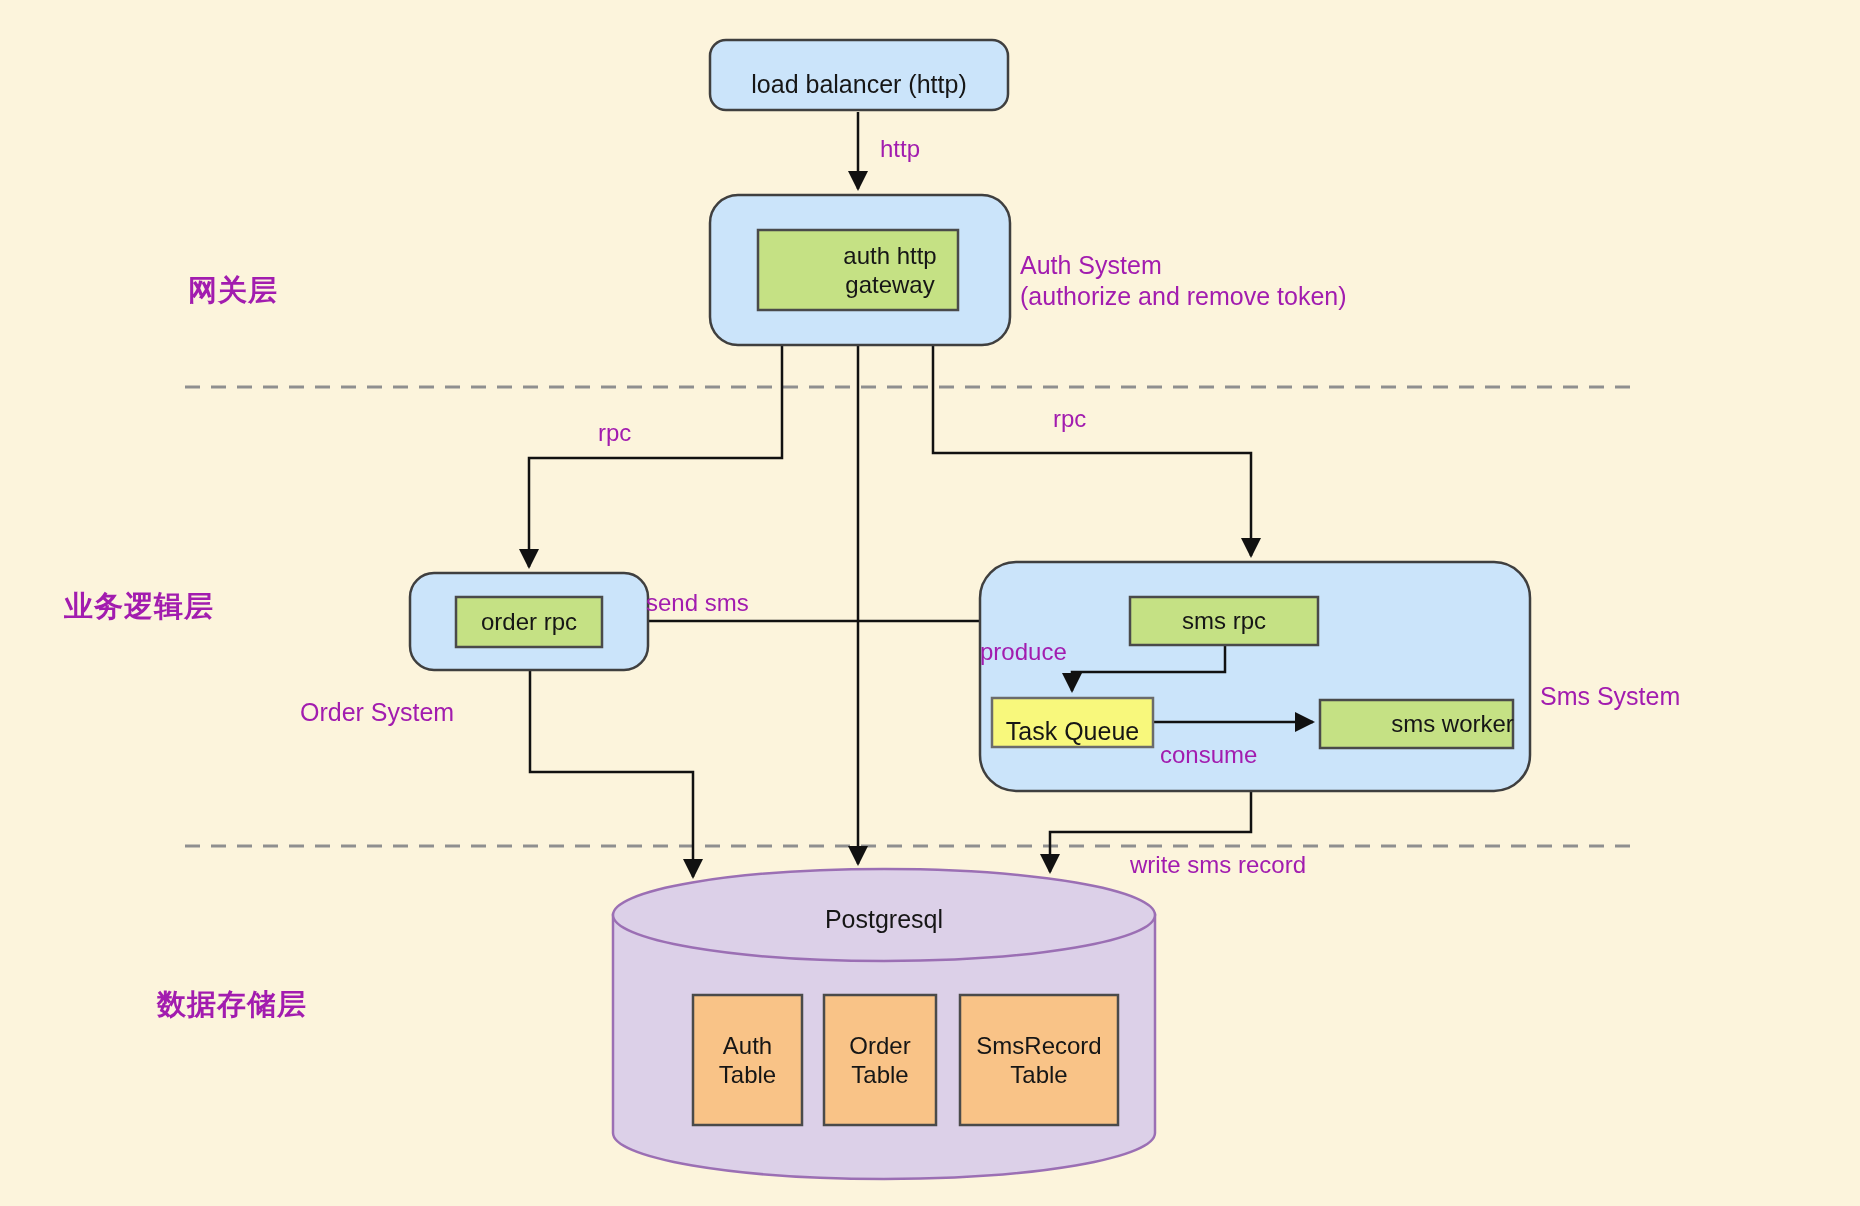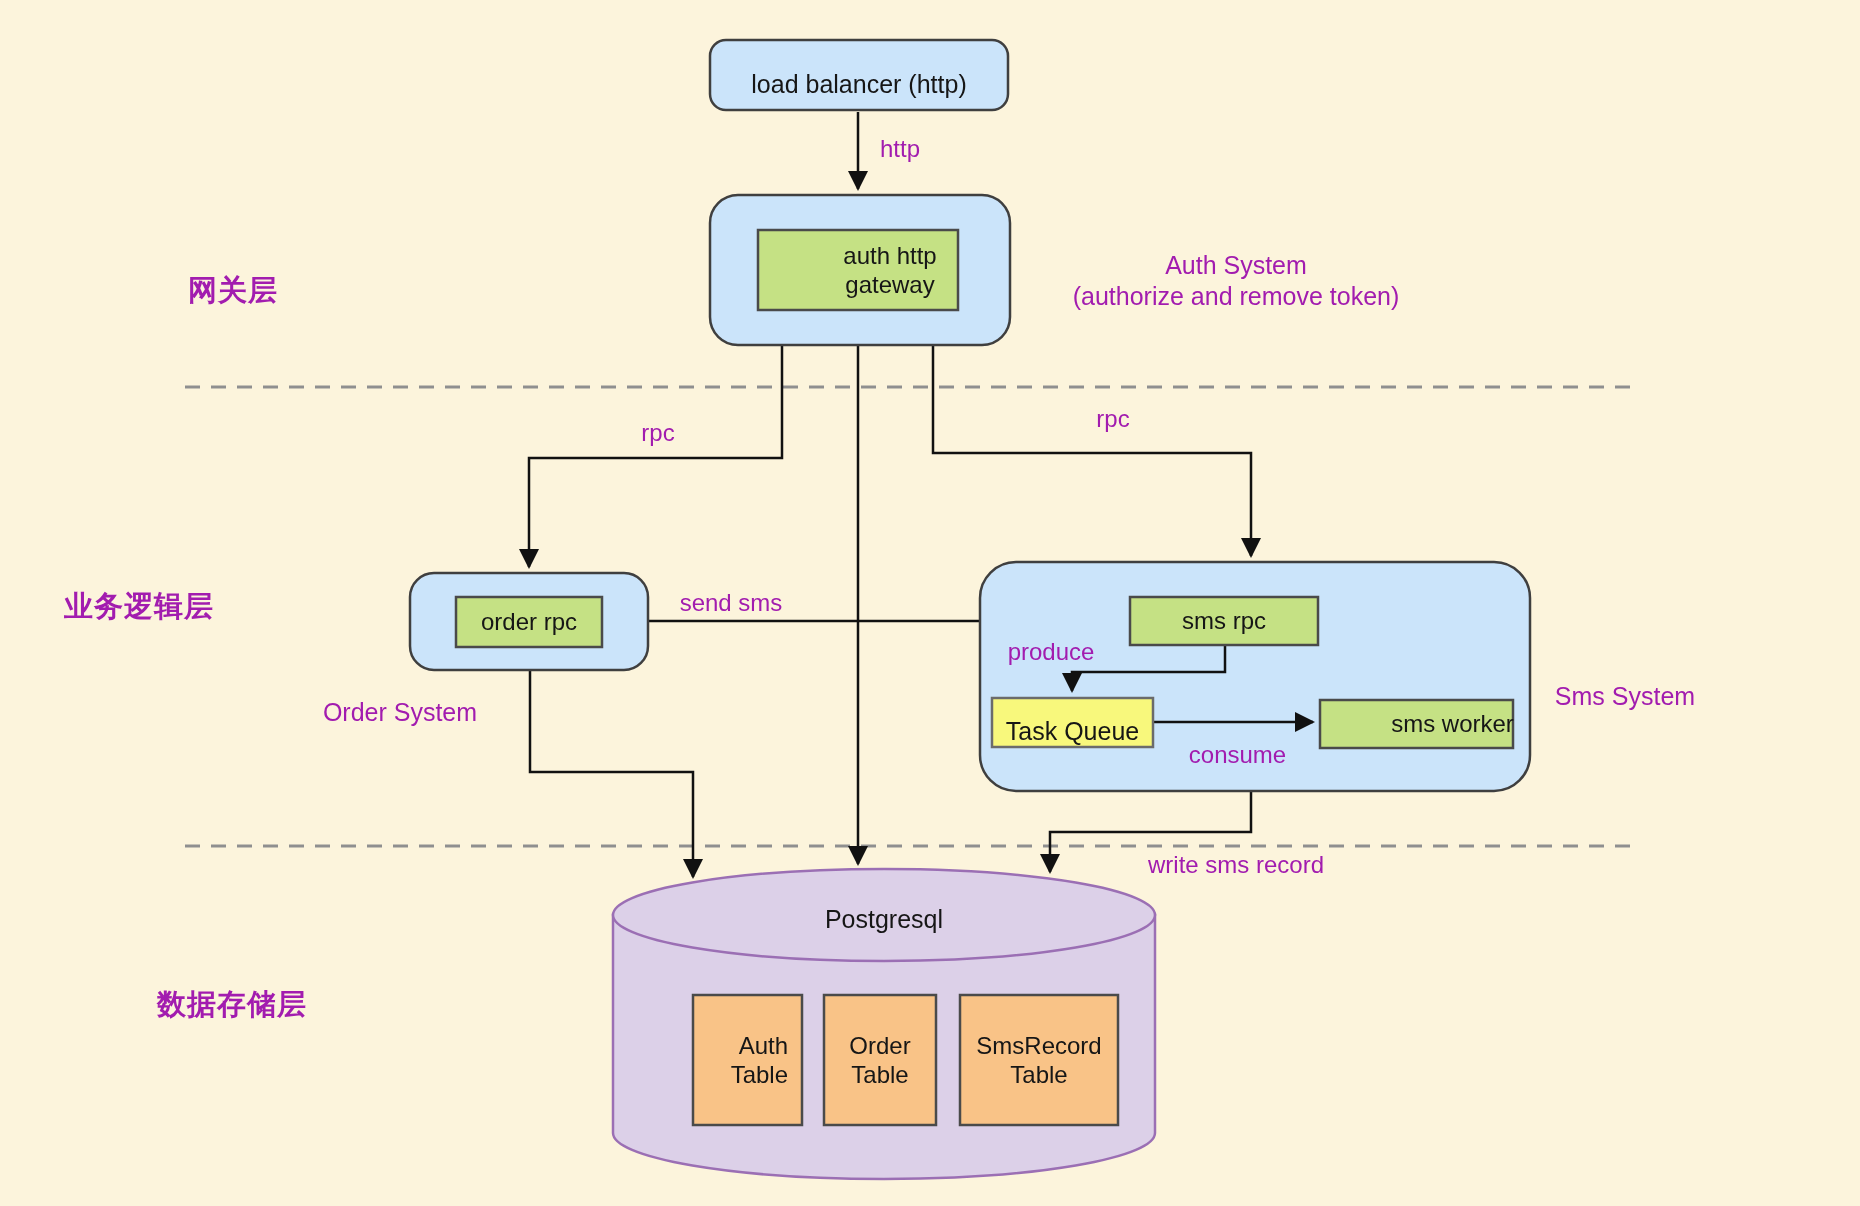--- a/index.html
+++ b/index.html
@@ -20,21 +20,21 @@
   }
   .node-lbl{
     position:absolute;
     display:flex;align-items:center;justify-content:center;
     text-align:center;
     color:#161616;
     font-size:24px;
     line-height:1.22;
     white-space:normal;
   }
-  .center{text-align:center;}
+  .center{}
   .cn{font-weight:700;font-size:29px;letter-spacing:1px;}
   .ann{font-size:25px;margin-top:9px;}
 </style>
 </head>
 <body>
 
 <div id="stage">
 
   <svg id="wires" viewBox="0 0 1860 1206" xmlns="http://www.w3.org/2000/svg">
     <defs>
@@ -82,21 +82,21 @@
   <div class="lbl cn" style="left:64px;top:588px;">业务逻辑层</div>
   <div class="lbl cn" style="left:157px;top:986px;">数据存储层</div>
 
   <div class="node-lbl ann" style="left:710px;top:40px;width:298px;height:70px;">load balancer (http)</div>
   <div class="node-lbl" style="left:790px;top:230px;width:200px;height:80px;padding:0 30px;box-sizing:border-box;">auth http gateway</div>
   <div class="node-lbl" style="left:456px;top:597px;width:146px;height:50px;">order rpc</div>
   <div class="node-lbl" style="left:1130px;top:597px;width:188px;height:48px;border-radius:14px;">sms rpc</div>
   <div class="node-lbl ann" style="left:992px;top:698px;width:161px;height:49px;">Task Queue</div>
   <div class="node-lbl" style="left:1320px;top:700px;width:193px;height:48px;padding-left:36px;">sms worker</div>
   <div class="node-lbl ann" style="left:684px;top:893px;width:400px;height:34px;text-align:right;">Postgresql</div>
-  <div class="node-lbl" style="left:693px;top:995px;width:109px;height:130px;padding:0 14px;box-sizing:border-box;text-align:right;">Auth Table</div>
+  <div class="node-lbl" style="left:693px;top:995px;width:109px;height:130px;padding:0 14px;box-sizing:border-box;">Auth Table</div>
   <div class="node-lbl" style="left:824px;top:995px;width:112px;height:130px;padding:0 14px;box-sizing:border-box;">Order Table</div>
   <div class="node-lbl" style="left:960px;top:995px;width:158px;height:130px;padding:0 10px;box-sizing:border-box;">SmsRecord Table</div>
 
   <div class="lbl ann center" style="left:1020px;top:241px;width:432px;">
     <div>Auth System</div>
     <div>(authorize and remove token)</div>
   </div>
   <div class="lbl ann center" style="left:300px;top:688px;width:200px;">Order System</div>
   <div class="lbl ann center" style="left:1540px;top:672px;width:170px;">Sms System</div>
 

